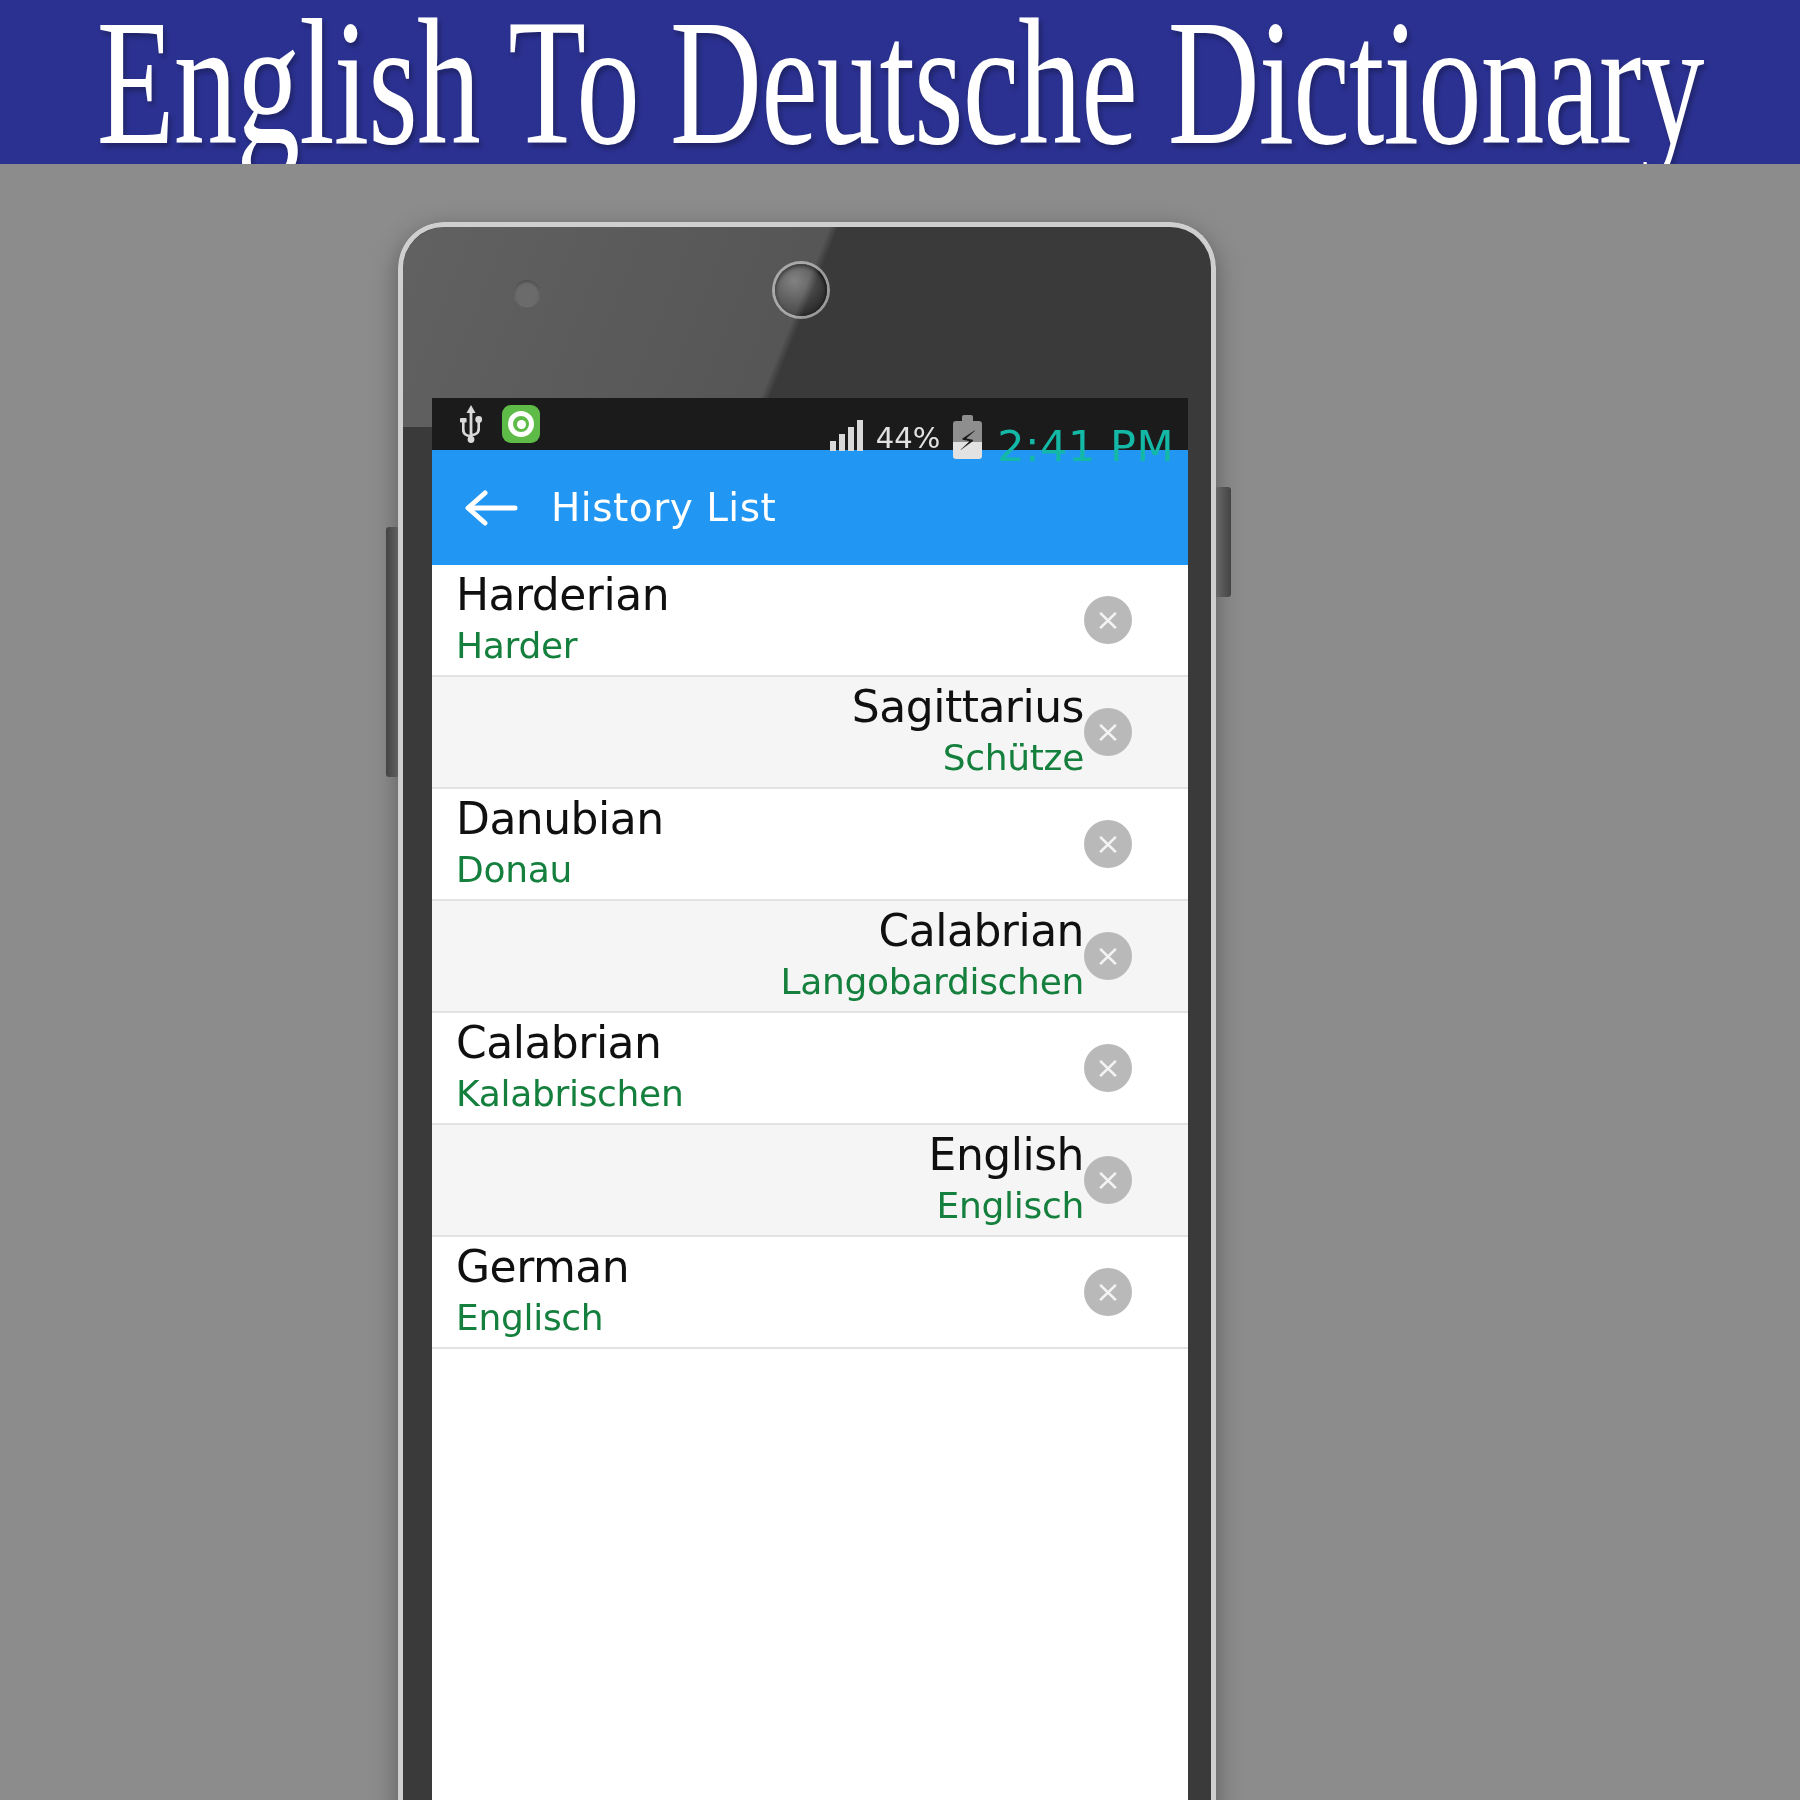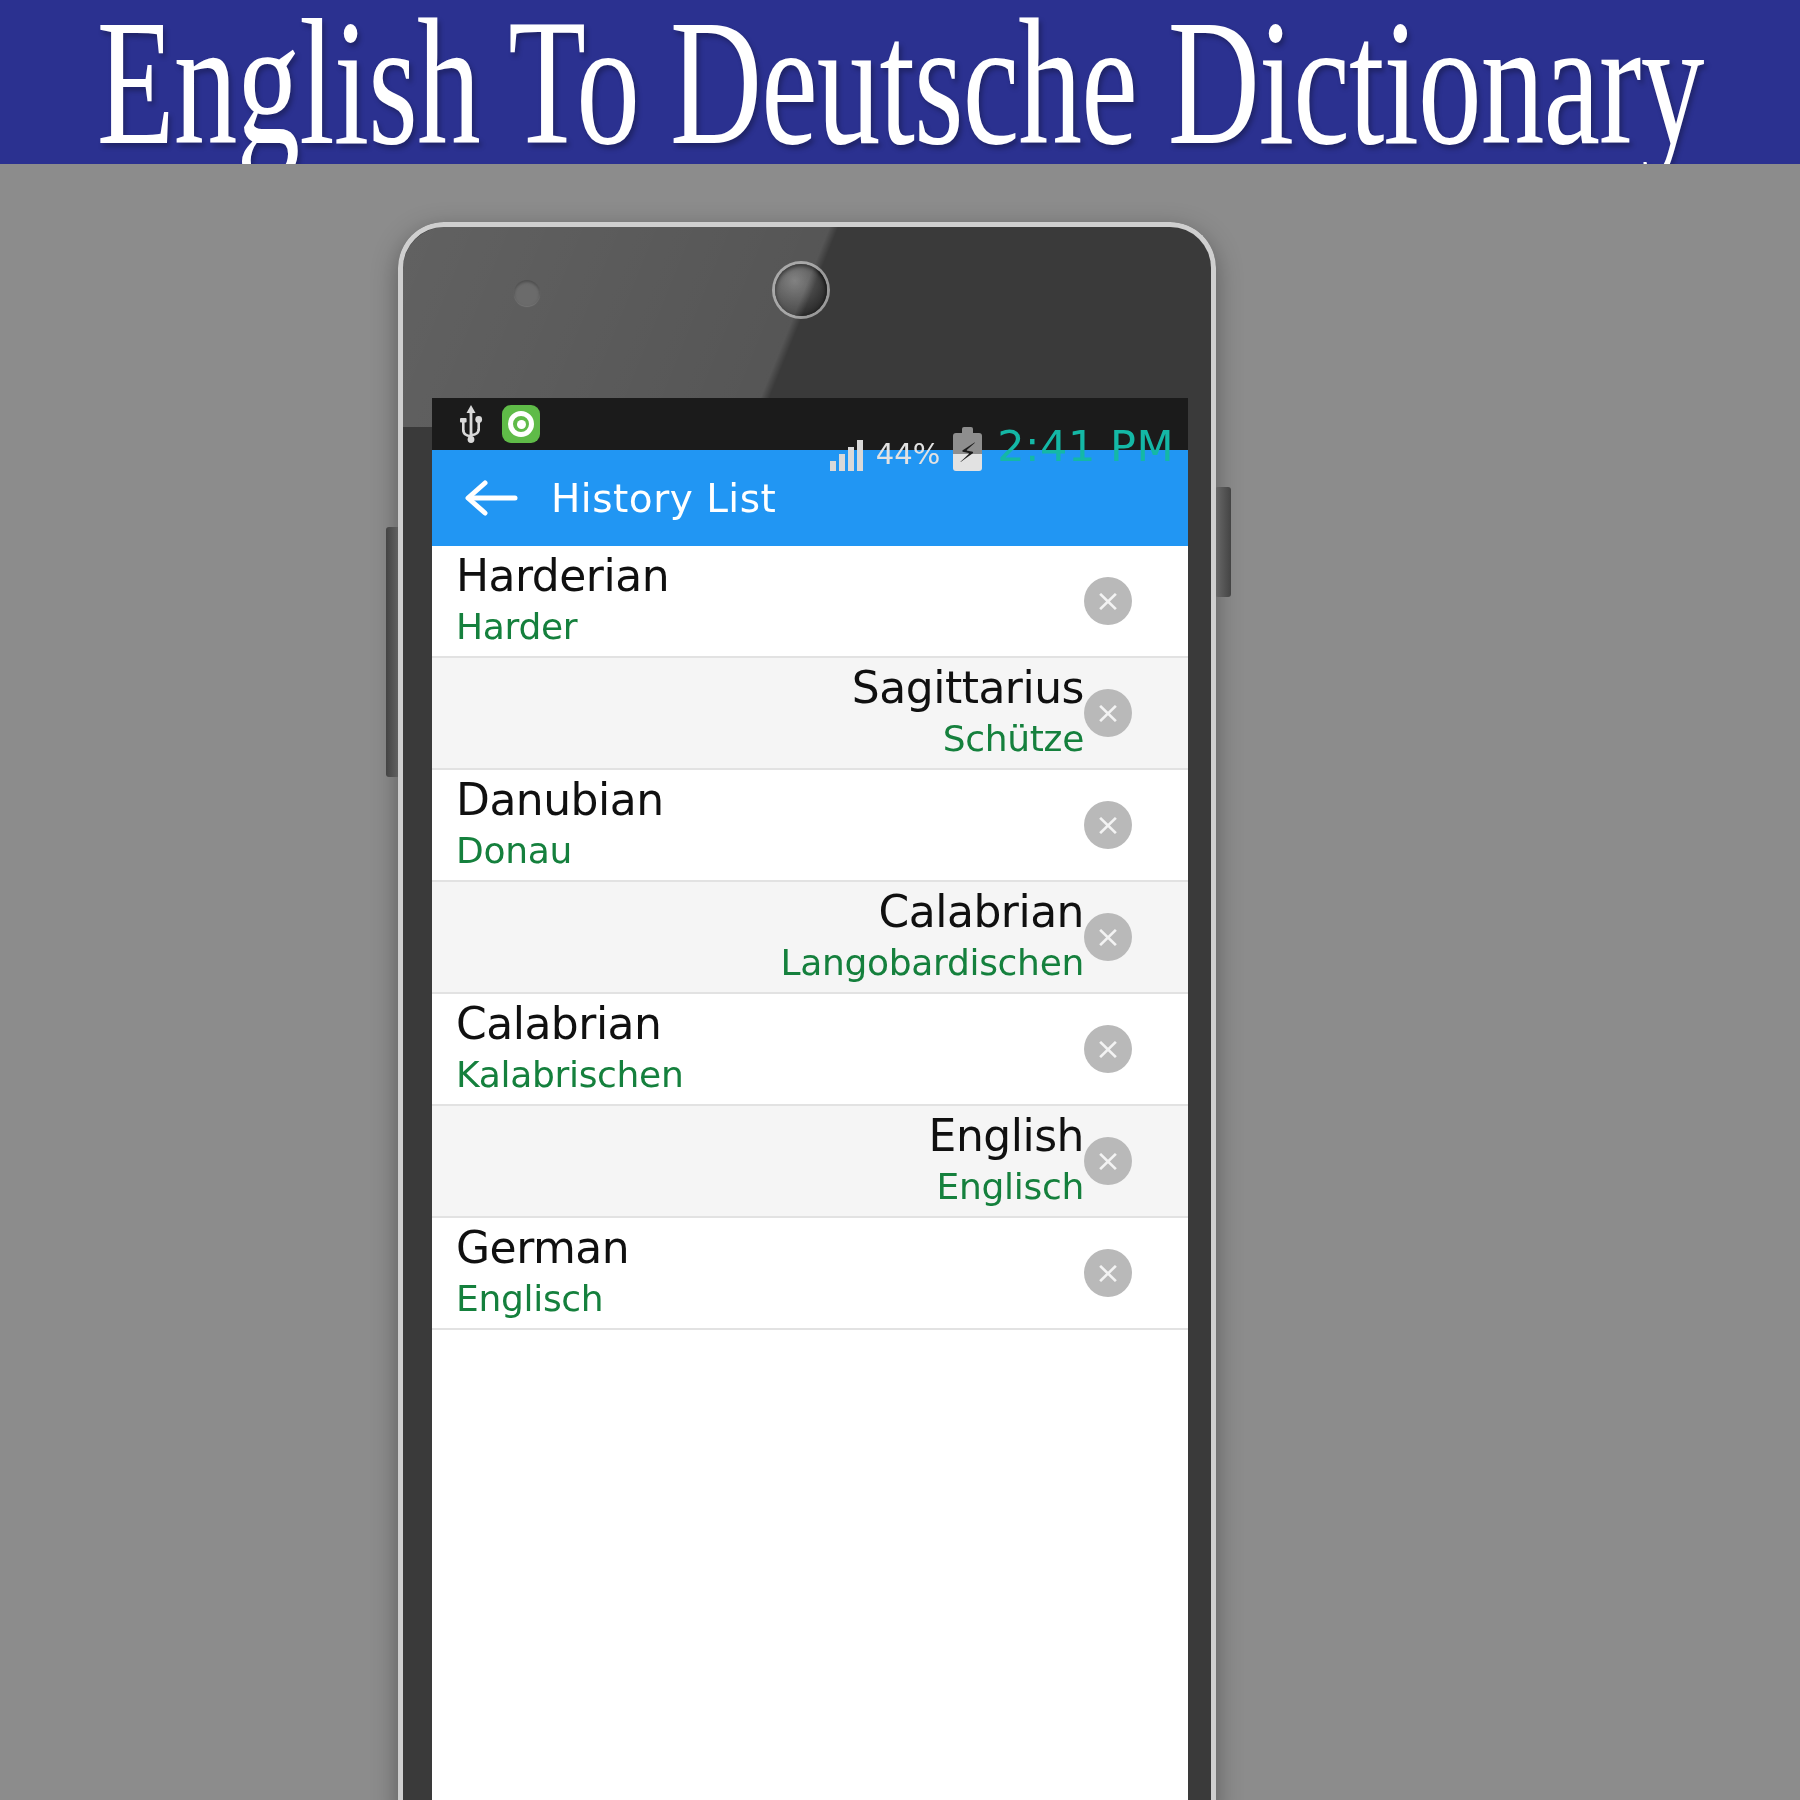--- a/index.html
+++ b/index.html
@@ -96,21 +96,21 @@
   
   .statusbar{
     position:relative;
     height:52px;
     background:#1b1b1b;
     display:flex; align-items:center;
     padding:0 14px 0 26px;
     color:#d9d9d9;
   }
   .sb-left{ display:flex; align-items:center; gap:18px; }
-  .sb-right{ margin-left:auto; display:flex; align-items:flex-end; gap:13px;margin-top:43px; }
+  .sb-right{ margin-left:auto; display:flex; align-items:flex-start; gap:13px;margin-top:43px; }
   .usb-icon svg{ display:block; }
   .app-green-icon{
     width:38px; height:38px; border-radius:9px;
     background:#5fbb48;
     display:flex; align-items:center; justify-content:center;
     position:relative;
   }
   .app-green-icon .ring{
     width:26px; height:26px; border-radius:50%;
     border:5px solid #ffffff;
@@ -143,21 +143,21 @@
     font-size:27px; color:#1b1b1b; line-height:1;
   }
   .clock{
     font-family:"DejaVu Sans", sans-serif;
     font-size:43px; color:#14b8a6; letter-spacing:0.5px;
     padding-left:2px;
   }
 
   
   .appbar{
-    height:96px;
+    height:115px;
     background:#2196f3;
     display:flex; align-items:center;
     padding-left:26px;
   }
   .back-arrow{
     width:66px; height:66px;
     display:flex; align-items:center; justify-content:center;
     cursor:pointer;
   }
   .appbar-title{

